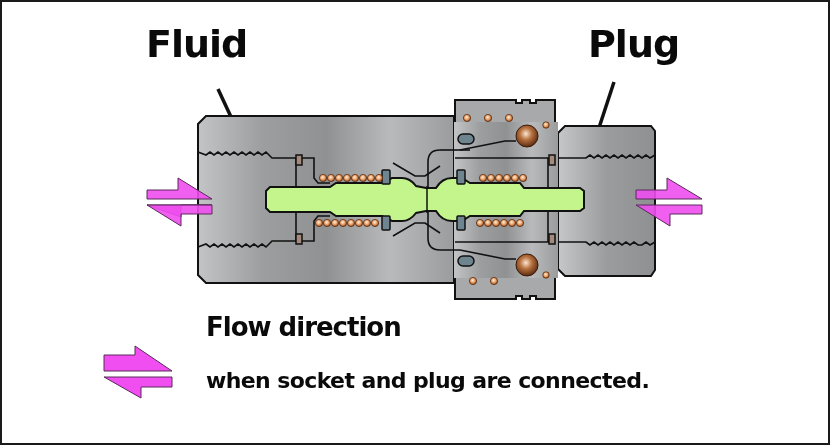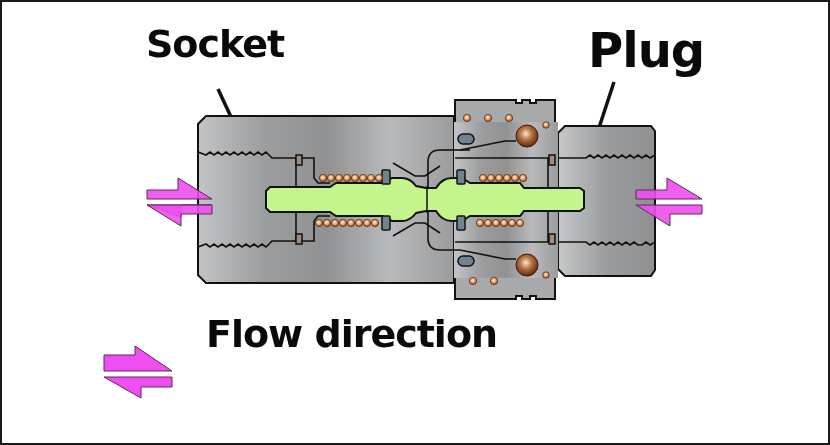--- a/index.html
+++ b/index.html
@@ -7,22 +7,22 @@
     .frame {
       position: absolute; left: 0; top: 0; width: 826px; height: 441px;
       border: 2px solid #1a1a1a; background: #ffffff;
     }
     svg.diagram { position: absolute; left: 0; top: 0; }
     .lbl {
       position: absolute; font-family: "DejaVu Sans", sans-serif; font-weight: bold;
       color: #0a0a0a; white-space: nowrap; letter-spacing: -1px;
     }
     .socket-label { left: 146px; top: 22px; font-size: 38px; }
-    .plug-label { left: 588px; top: 22px; font-size: 48px; }
-    .flow-title { left: 206px; top: 312px; font-size: 38px; }
+    .plug-label { left: 588px; top: 22px; font-size: 38px; }
+    .flow-title { left: 206px; top: 312px; font-size: 26px; }
     .flow-desc { left: 206px; top: 366px; font-size: 22px; line-height: 30px; letter-spacing: -0.6px; }
   </style>
 </head>
 <body>
 
 <div class="frame"></div>
 
 <svg class="diagram" width="830" height="445" viewBox="0 0 830 445">
   <defs>
     <linearGradient id="bodyGrad" x1="0" x2="1" y1="0" y2="0">
@@ -155,17 +155,18 @@
     <polygon points="636,190 667,190 667,178 702,199 636,199"></polygon>
     <polygon points="636,205 702,205 702,214 670,214 670,226"></polygon>
   </g>
 
   <g fill="#f04ef0" stroke="#5a2a5a" stroke-width="1">
     <polygon points="104,355 135,355 135,346 172,371 104,371"></polygon>
     <polygon points="104,377 172,377 172,387 141,387 141,398"></polygon>
   </g>
 </svg>
 
-<div class="lbl socket-label">Socket</div>
+<div class="lbl socket-label">Fluid</div>
 <div class="lbl plug-label">Plug</div>
 <div class="lbl flow-title">Flow direction</div>
 <div class="lbl flow-desc">
+  <div>when socket and plug are connected.</div>
 </div>
 
 </body></html>

